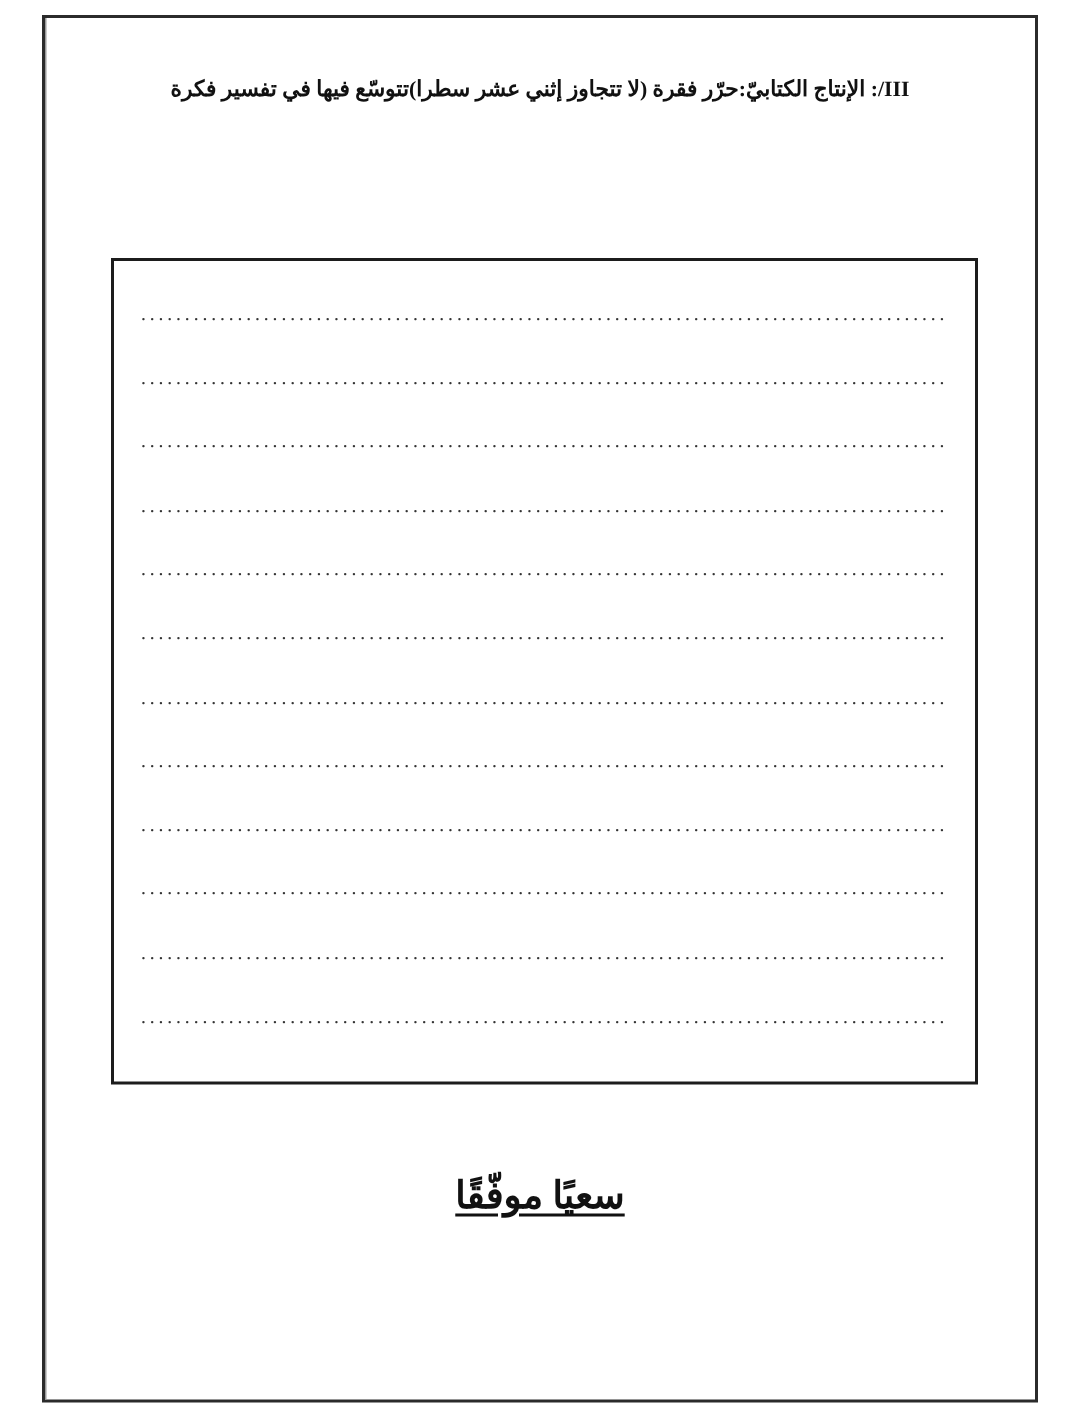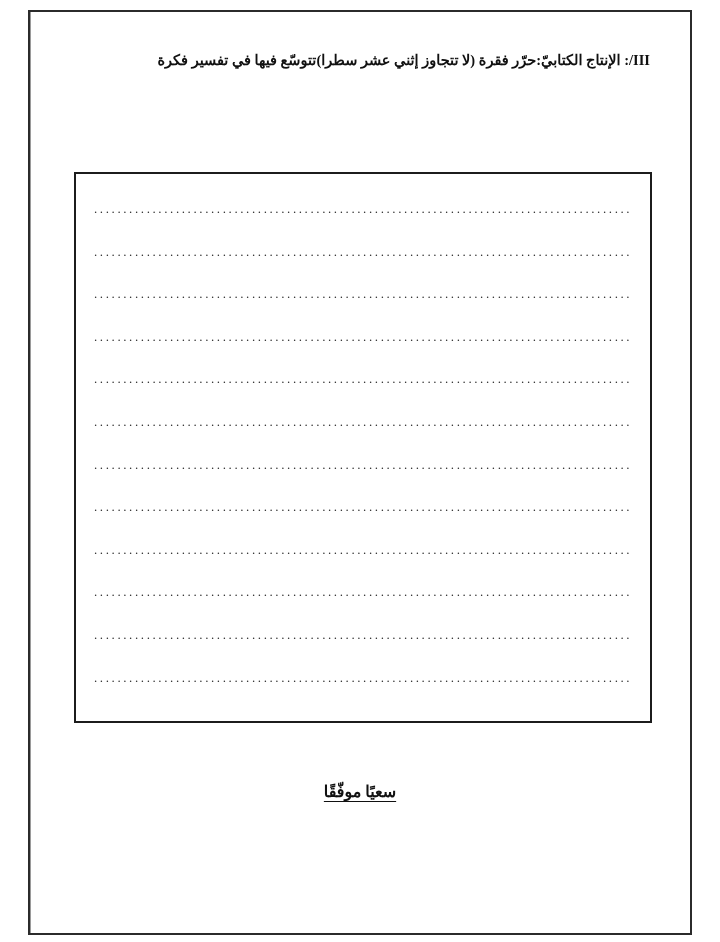--- a/index.html
+++ b/index.html
@@ -54,21 +54,20 @@
     text-align: center;
     font-family: "Liberation Serif", serif;
     font-weight: bold;
     font-size: 14.5px;
     line-height: 2.3;
     color: #111111;
     letter-spacing: 0px;
   }
   .prompt .line1 {
     display: block;
-    text-align: right;
   }
   .prompt .line2 {
     display: block;
     margin-top: 4px;
   }
   .roman {
     font-family: "Liberation Serif", serif;
     font-weight: bold;
   }
   
@@ -104,21 +103,21 @@
   .closing {
     position: absolute;
     left: 0;
     right: 0;
     top: 782px;
     text-align: center;
   }
   .closing span {
     font-family: "Liberation Serif", serif;
     font-weight: bold;
-    font-size: 16px;
+    font-size: 25px;
     color: #111111;
     text-decoration: underline;
     text-underline-offset: 4px;
     letter-spacing: 1px;
   }
 </style>
 </head>
 <body>
 
 <div class="page">

